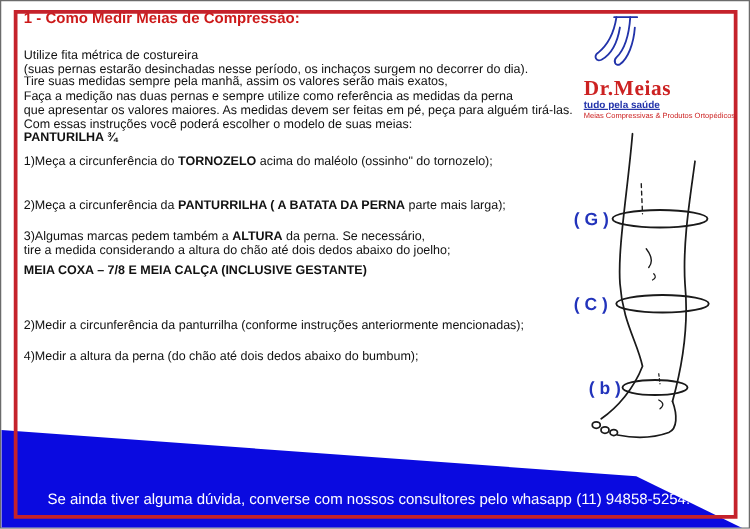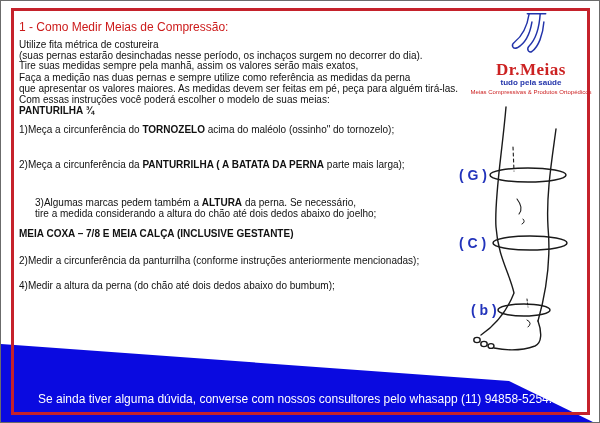--- a/index.html
+++ b/index.html
@@ -6,41 +6,41 @@
   .page{
     position:relative;width:600px;height:423px;background:#ffffff;
     border:1px solid #6b6b6b;box-sizing:border-box;overflow:hidden;
     font-family:"Liberation Sans", sans-serif;color:#111;
   }
   .red-frame{
     position:absolute;left:10px;top:7px;width:579px;height:407px;
     border:3px solid #c5222b;box-sizing:border-box;z-index:6;pointer-events:none;
   }
   .doc-title{
-    position:absolute;left:18px;top:19px;font-size:12px;font-weight:normal;color:#cc1a1a;
+    position:absolute;left:18px;top:6px;font-size:12px;font-weight:bold;color:#cc1a1a;
     z-index:3;white-space:nowrap;
   }
   .tblock{position:absolute;left:18px;z-index:3;font-size:10px;line-height:10.6px;white-space:nowrap;}
   .tline{white-space:nowrap;}
   .bold-head{font-weight:bold;}
   .banner{
     position:absolute;left:0;top:340px;width:600px;height:83px;background:#0a0ae0;z-index:2;
     clip-path:polygon(0 3px,508px 40px,596px 83px,0 83px);
   }
   .banner-text{
     position:absolute;left:37px;top:51px;color:#ffffff;font-size:12px;white-space:nowrap;
   }
   .logo{
-    position:absolute;left:466px;top:10px;width:128px;z-index:3;text-align:center;
+    position:absolute;left:466px;top:10px;width:128px;z-index:3;text-align:left;
   }
   .logo-name{
     font-family:"Liberation Serif", serif;font-weight:bold;font-size:17px;color:#cc2222;
     line-height:17px;letter-spacing:.5px;
   }
-  .logo-tagline{font-size:8px;font-weight:bold;color:#2233aa;line-height:10px;}
+  .logo-tagline{font-size:8px;font-weight:bold;color:#2233aa;line-height:10px;text-decoration:underline;}
   .logo-subtitle{font-size:6px;color:#cc2222;line-height:8px;}
   .leg-wrap{position:absolute;left:438px;top:98px;width:162px;height:262px;z-index:2;}
   svg text.meas{font-family:"Liberation Sans", sans-serif;font-size:14px;font-weight:bold;fill:#2233bb;}
 </style>
 </head>
 <body>
 
 <div class="page">
 
   <div class="banner">
@@ -66,26 +66,26 @@
     <div class="tline">Com essas instruções você poderá escolher o modelo de suas meias:</div>
     <div class="tline bold-head">PANTURILHA ¾</div>
   </div>
 
   <div class="tblock" style="top:124px;">
     <div class="tline">1)Meça a circunferência do <b>TORNOZELO</b> acima do maléolo (ossinho" do tornozelo);</div>
   </div>
   <div class="tblock" style="top:159px;">
     <div class="tline">2)Meça a circunferência da <b>PANTURRILHA ( A BATATA DA PERNA</b> parte mais larga);</div>
   </div>
-  <div class="tblock" style="top:197px;margin-left:16px;">
+  <div class="tblock" style="top:184px;">
     <div class="tline">3)Algumas marcas pedem  também a <b>ALTURA</b> da perna. Se necessário,</div>
     <div class="tline">tire a medida considerando a altura do chão até dois dedos abaixo do joelho;</div>
   </div>
 
-  <div class="tblock bold-head" style="top:211px;margin-top:17px;">MEIA COXA – 7/8 E MEIA CALÇA (INCLUSIVE GESTANTE)</div>
+  <div class="tblock bold-head" style="top:211px;">MEIA COXA – 7/8 E MEIA CALÇA (INCLUSIVE GESTANTE)</div>
 
   <div class="tblock" style="top:255px;">
     <div class="tline">2)Medir a circunferência da panturrilha (conforme instruções  anteriormente mencionadas);</div>
   </div>
   <div class="tblock" style="top:280px;">
     <div class="tline">4)Medir a altura da perna (do chão até dois dedos abaixo do bumbum);</div>
   </div>
 
   <div class="logo">
     <svg width="56" height="46" viewBox="0 0 60 50">

